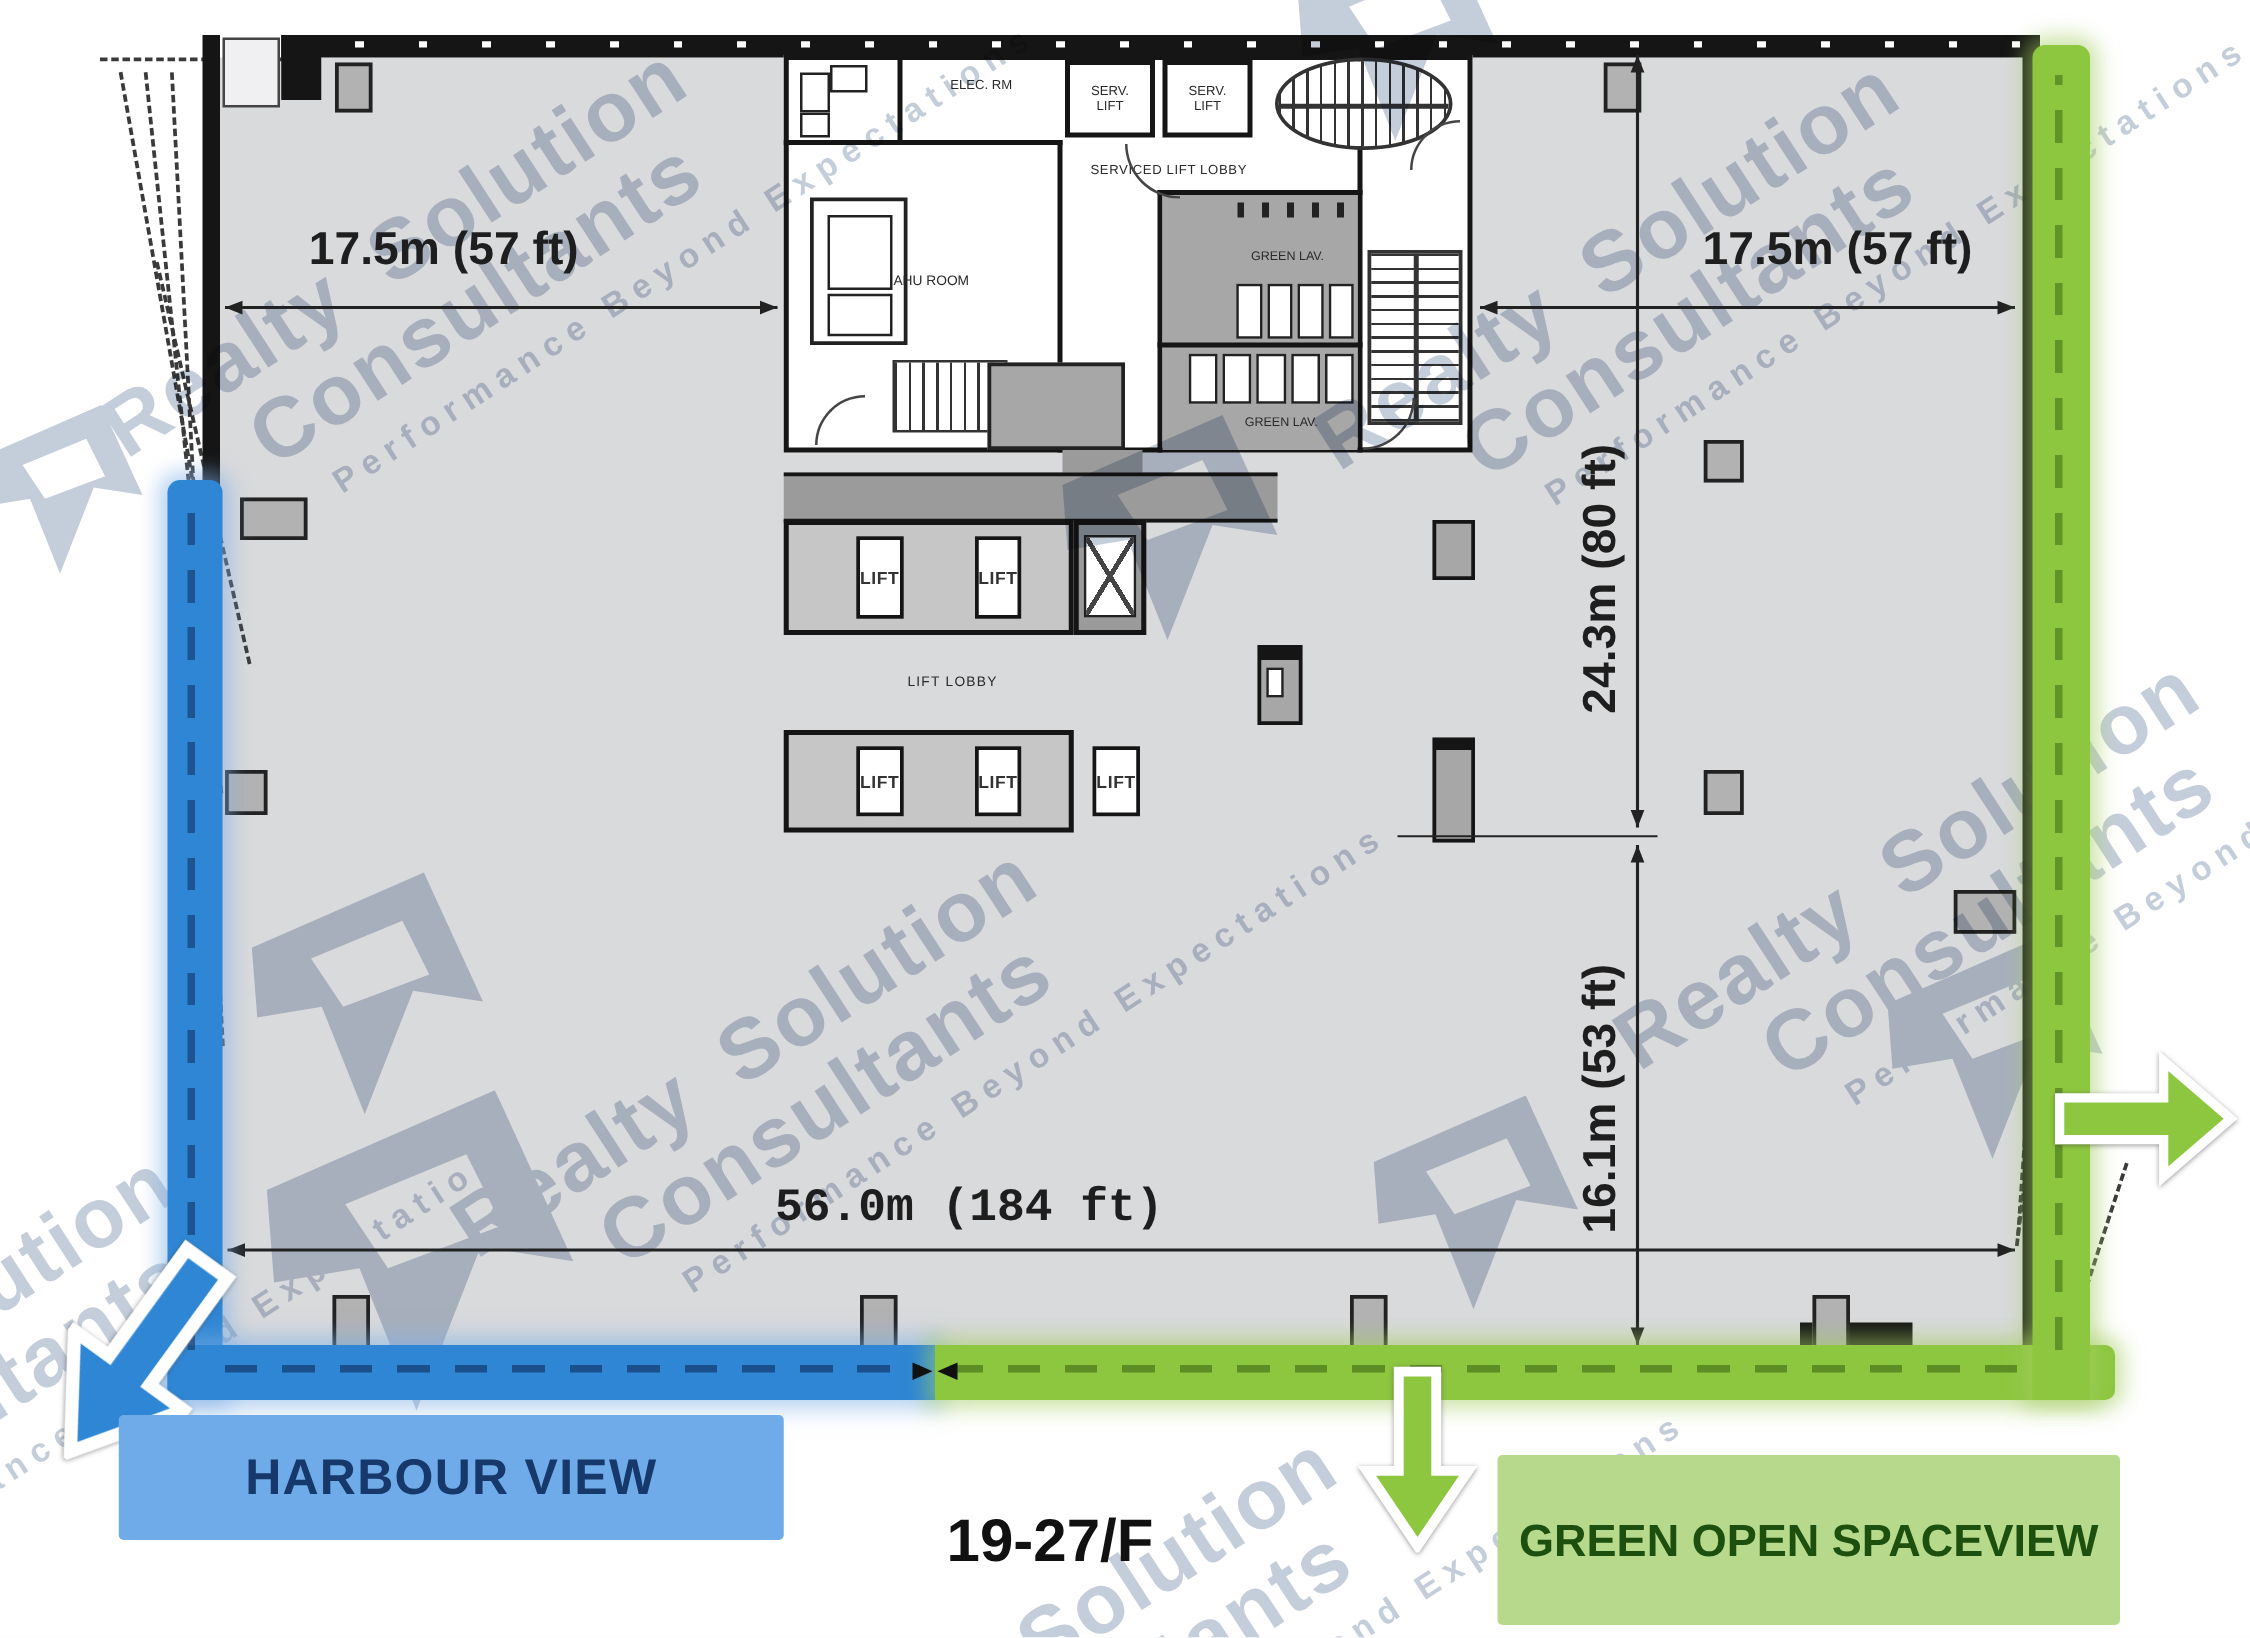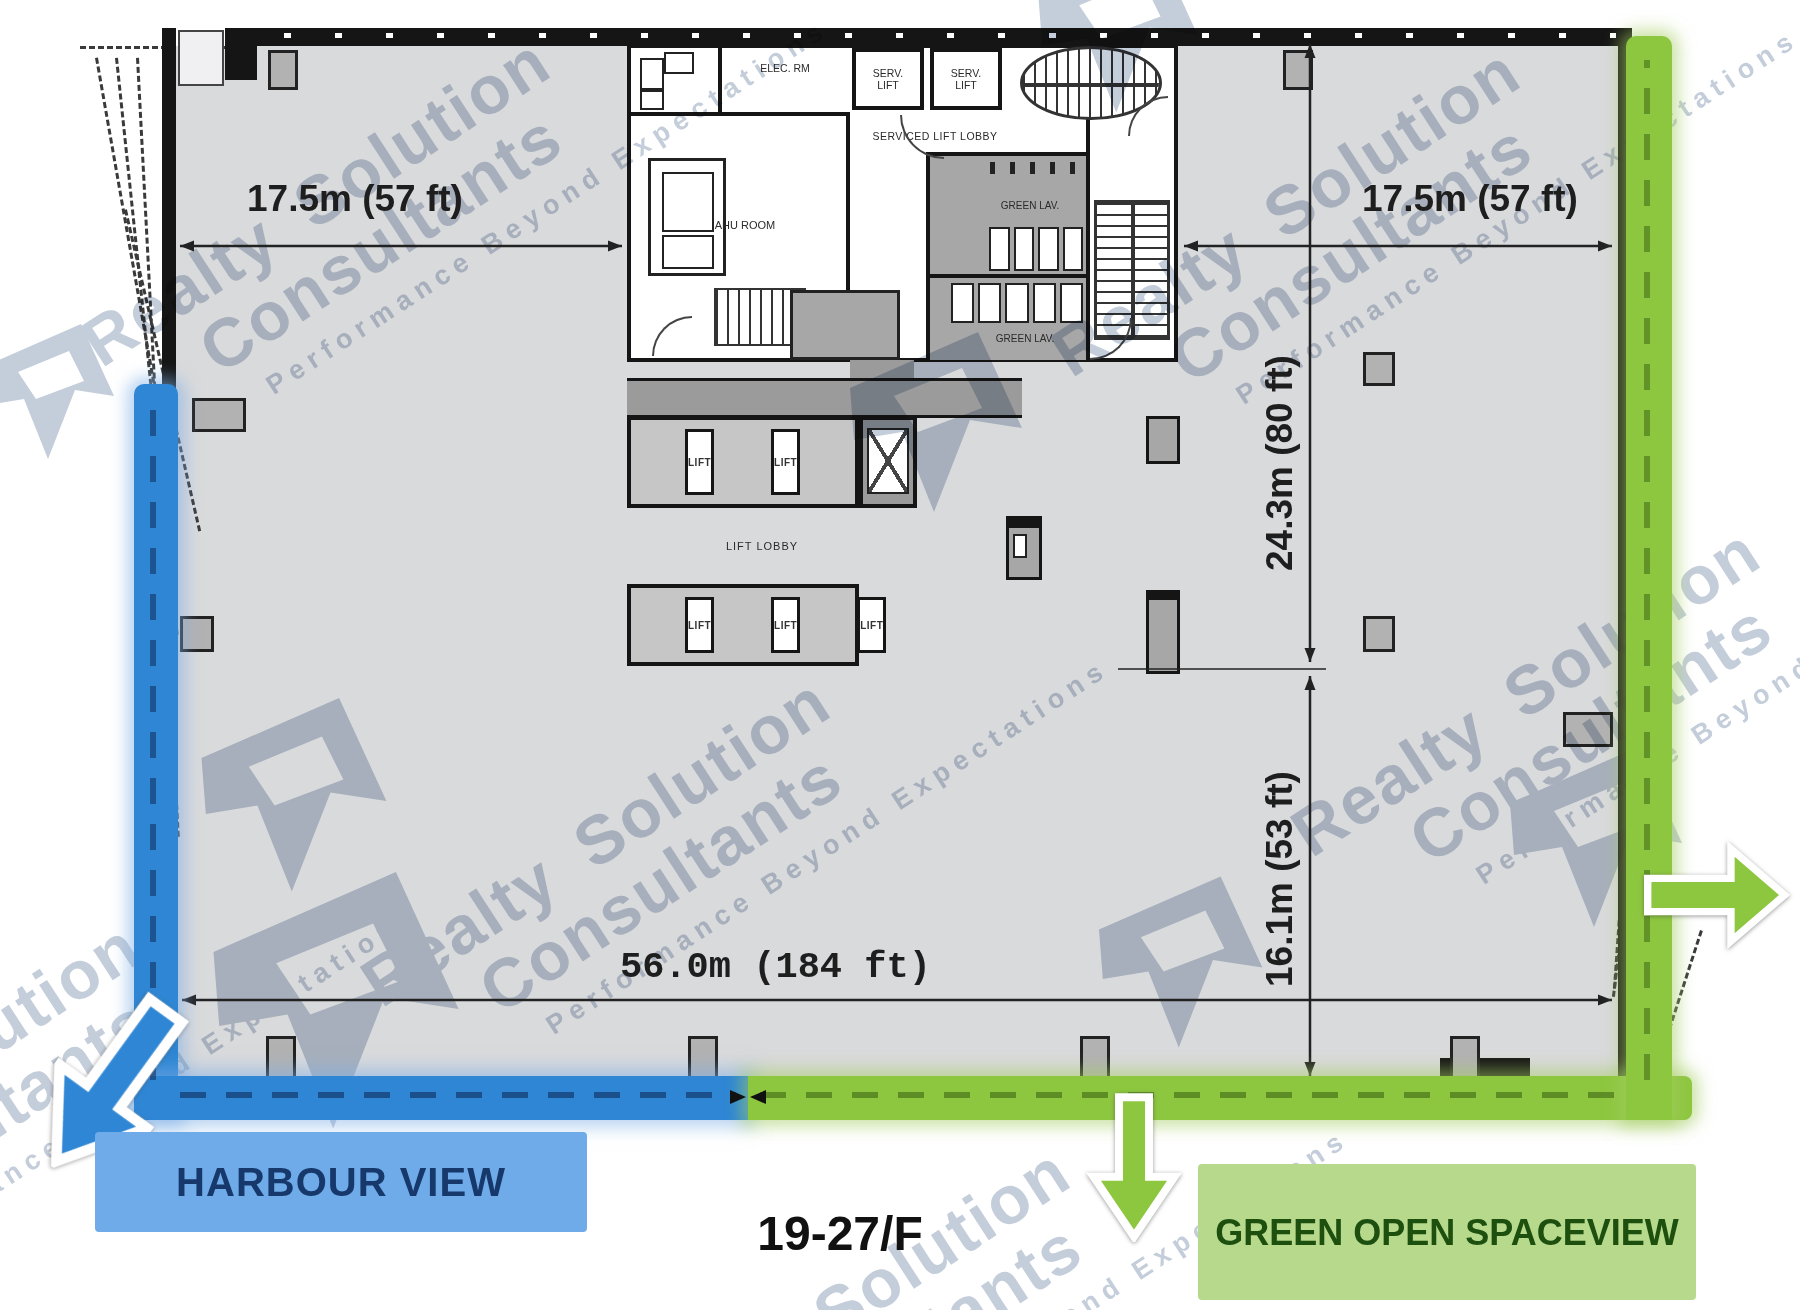--- a/index.html
+++ b/index.html
@@ -17,21 +17,21 @@
   .core-block{background:#fff;border:4px solid var(--wall,#151515);box-sizing:border-box;}
   .iwall{background:var(--wall,#151515);}
   .shaft{background:#fff;border:4px solid var(--wall,#151515);box-sizing:border-box;
          display:flex;align-items:center;justify-content:center;text-align:center;}
   .room-label{color:#2a2a2a;font-weight:normal;text-align:center;line-height:1.15;}
   .gray{background:#a7a7a8;box-sizing:border-box;}
   .corridor{background:var(--corridor,#9b9b9c);border-top:3px solid var(--wall,#151515);
             border-bottom:3px solid var(--wall,#151515);box-sizing:border-box;}
   .liftrow{background:#c6c6c7;border:4px solid var(--wall,#151515);box-sizing:border-box;
            display:flex;gap:9px;padding:9px 6px;}
-  .liftrow .shaft{flex:1;border-width:3px;font-size:10px;font-weight:bold;letter-spacing:.5px;color:#333;margin-left:48px;}
+  .liftrow .shaft{flex:1;border-width:3px;font-size:14px;font-weight:bold;letter-spacing:.5px;color:#333;margin-left:48px;}
   .stair-v{background:repeating-linear-gradient(90deg,#333 0 2px,#fff 2px 11px);
            border:3px solid #333;box-sizing:border-box;}
   .stair-h{background:repeating-linear-gradient(0deg,#333 0 2px,#fff 2px 11px);
            border:3px solid #333;box-sizing:border-box;}
   .xbox{background:#fff;border:2px solid #222;box-sizing:border-box;
         background-image:linear-gradient(to top right,transparent 47%,#444 47% 53%,transparent 53%),
                          linear-gradient(to bottom right,transparent 47%,#444 47% 53%,transparent 53%);}
   .stalls{display:flex;gap:4px;padding:3px;box-sizing:border-box;}
   .stalls>div{flex:1;background:#fff;border:2px solid #222;}
   .urinals{background:repeating-linear-gradient(90deg,#222 0 5px,transparent 5px 20px);}
@@ -306,21 +306,21 @@
   <svg class="big-arrow" style="left:52px;top:986px;transform:rotate(36deg);" width="118" height="200" viewBox="0 0 100 170">
     <polygon points="33,6 67,6 67,96 96,96 50,164 4,96 33,96" fill="#2e86d4" stroke="#fff" stroke-width="9"></polygon>
   </svg>
   <svg class="big-arrow" style="left:1086px;top:1092px;" width="96" height="150" viewBox="0 0 100 170">
     <polygon points="33,6 67,6 67,96 96,96 50,164 4,96 33,96" fill="#8dc63f" stroke="#fff" stroke-width="9"></polygon>
   </svg>
   <svg class="big-arrow" style="left:1644px;top:838px;" width="148" height="114" viewBox="0 0 160 120">
     <polygon points="4,42 94,42 94,10 152,60 94,110 94,78 4,78" fill="#8dc63f" stroke="#fff" stroke-width="8"></polygon>
   </svg>
 
-  <div class="legend legend-harbour" style="left:95px;top:1132px;width:492px;height:100px;">
+  <div class="legend legend-harbour" style="left:95px;top:1132px;width:532px;height:100px;">
     <span>HARBOUR VIEW</span>
   </div>
   <div class="legend legend-floors" style="left:700px;top:1198px;width:280px;height:70px;">
     <span>19-27/F</span>
   </div>
   <div class="legend legend-green" style="left:1198px;top:1164px;width:498px;height:136px;">
     <span>GREEN OPEN SPACE</span>
     <span>VIEW</span>
   </div>
 

